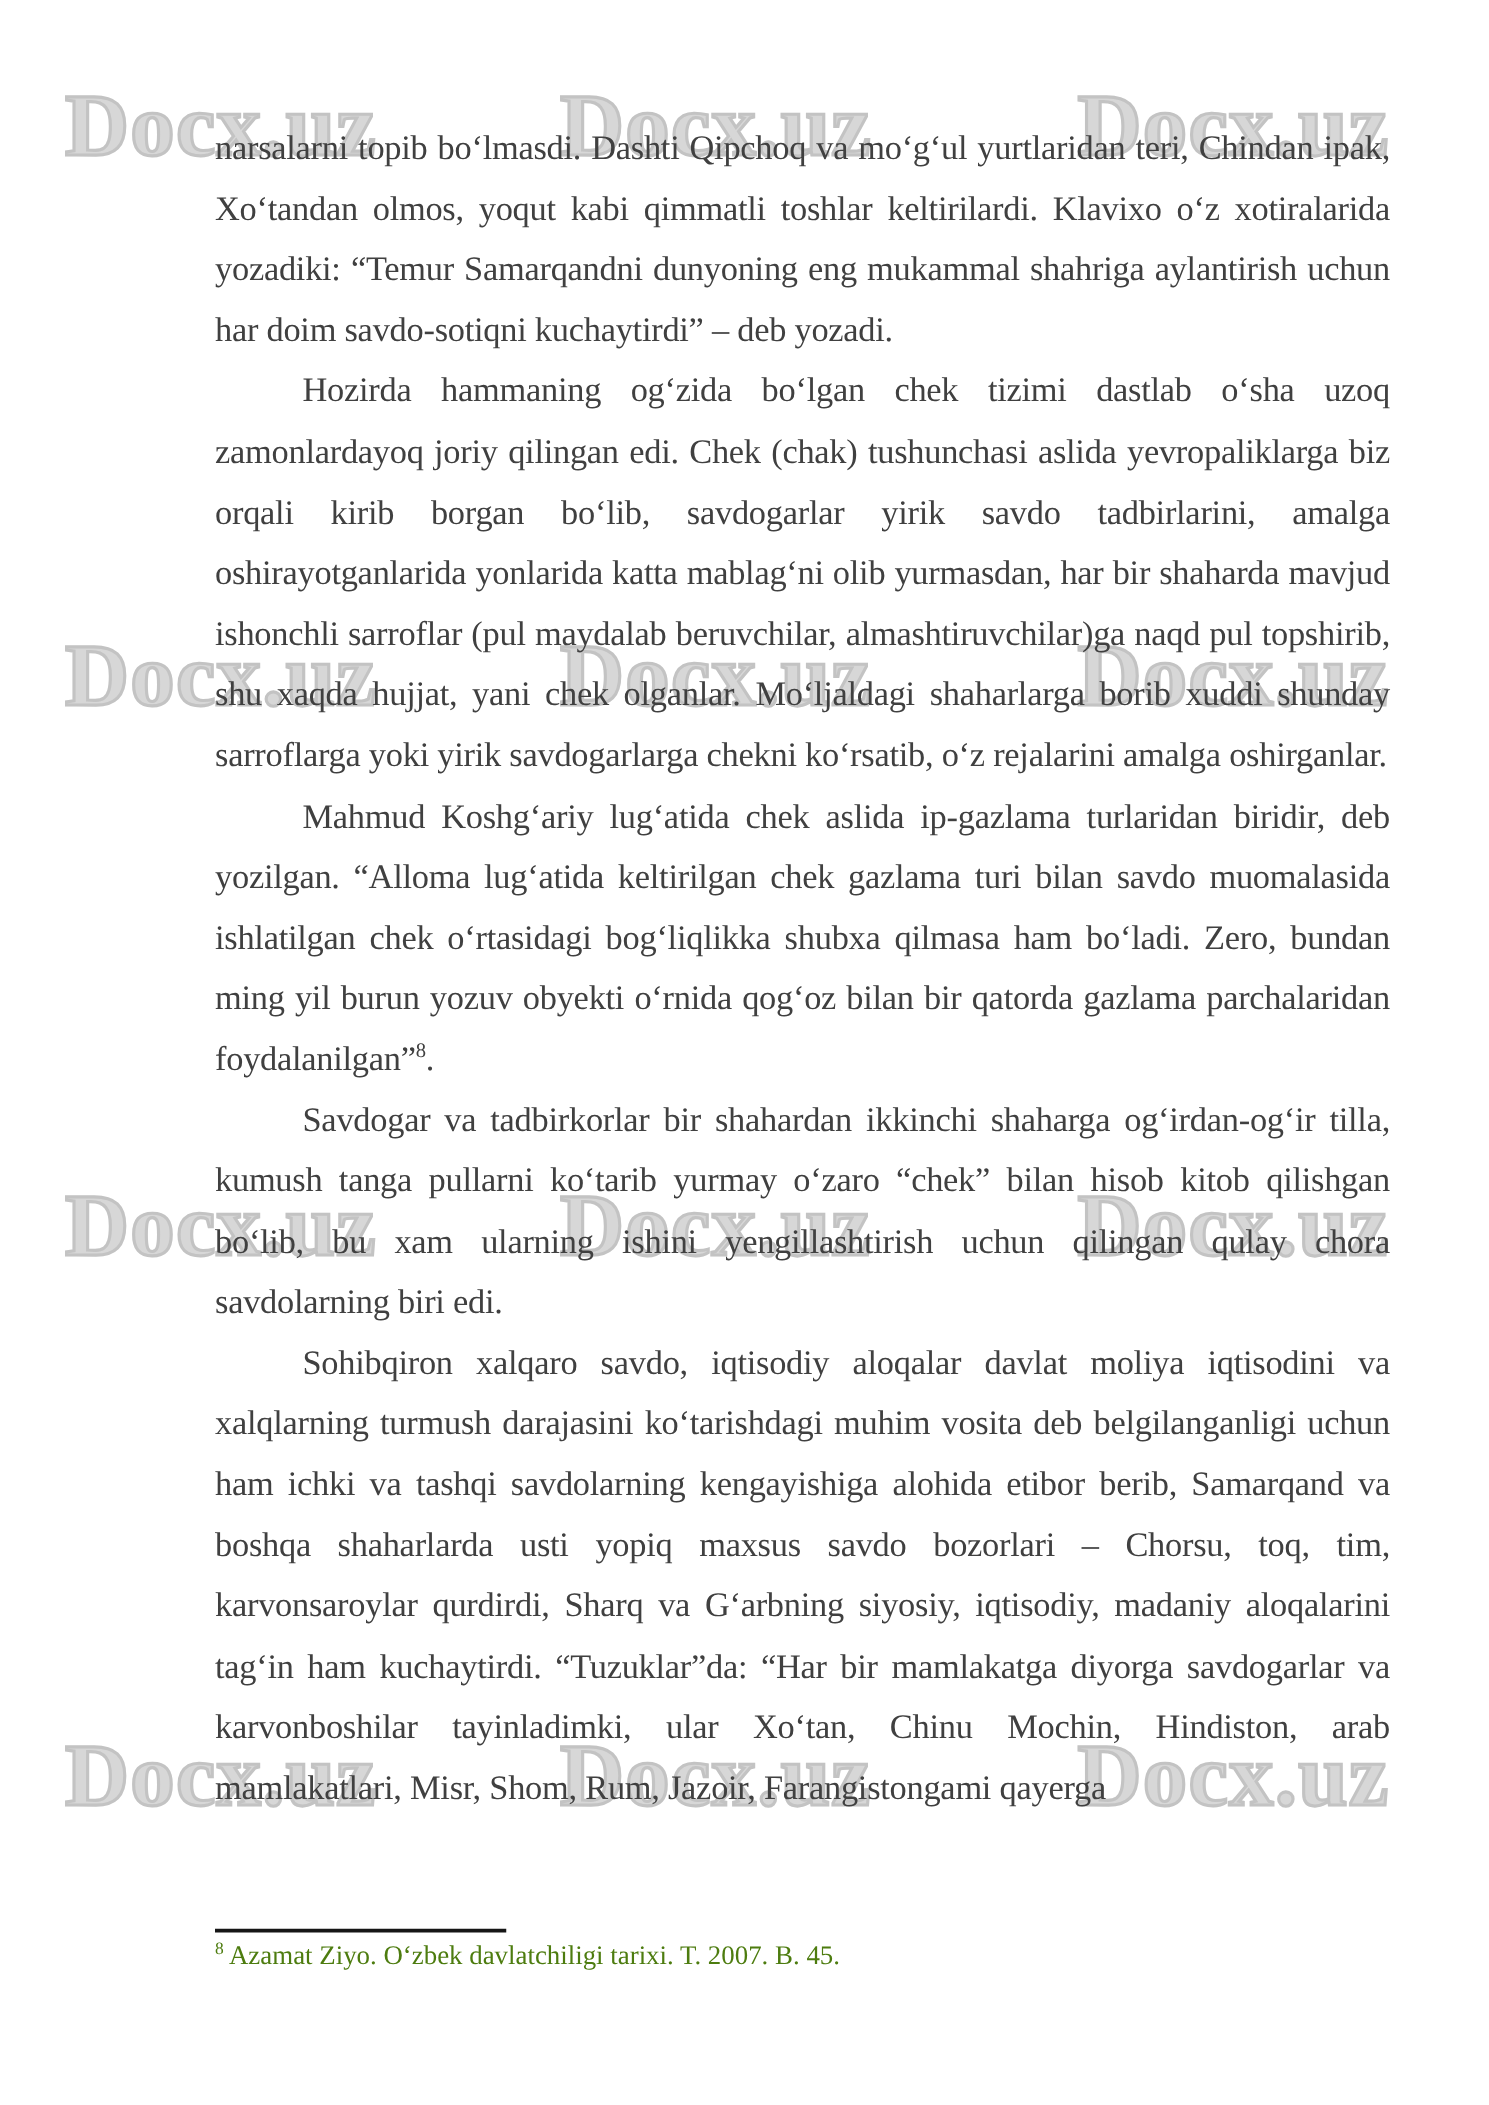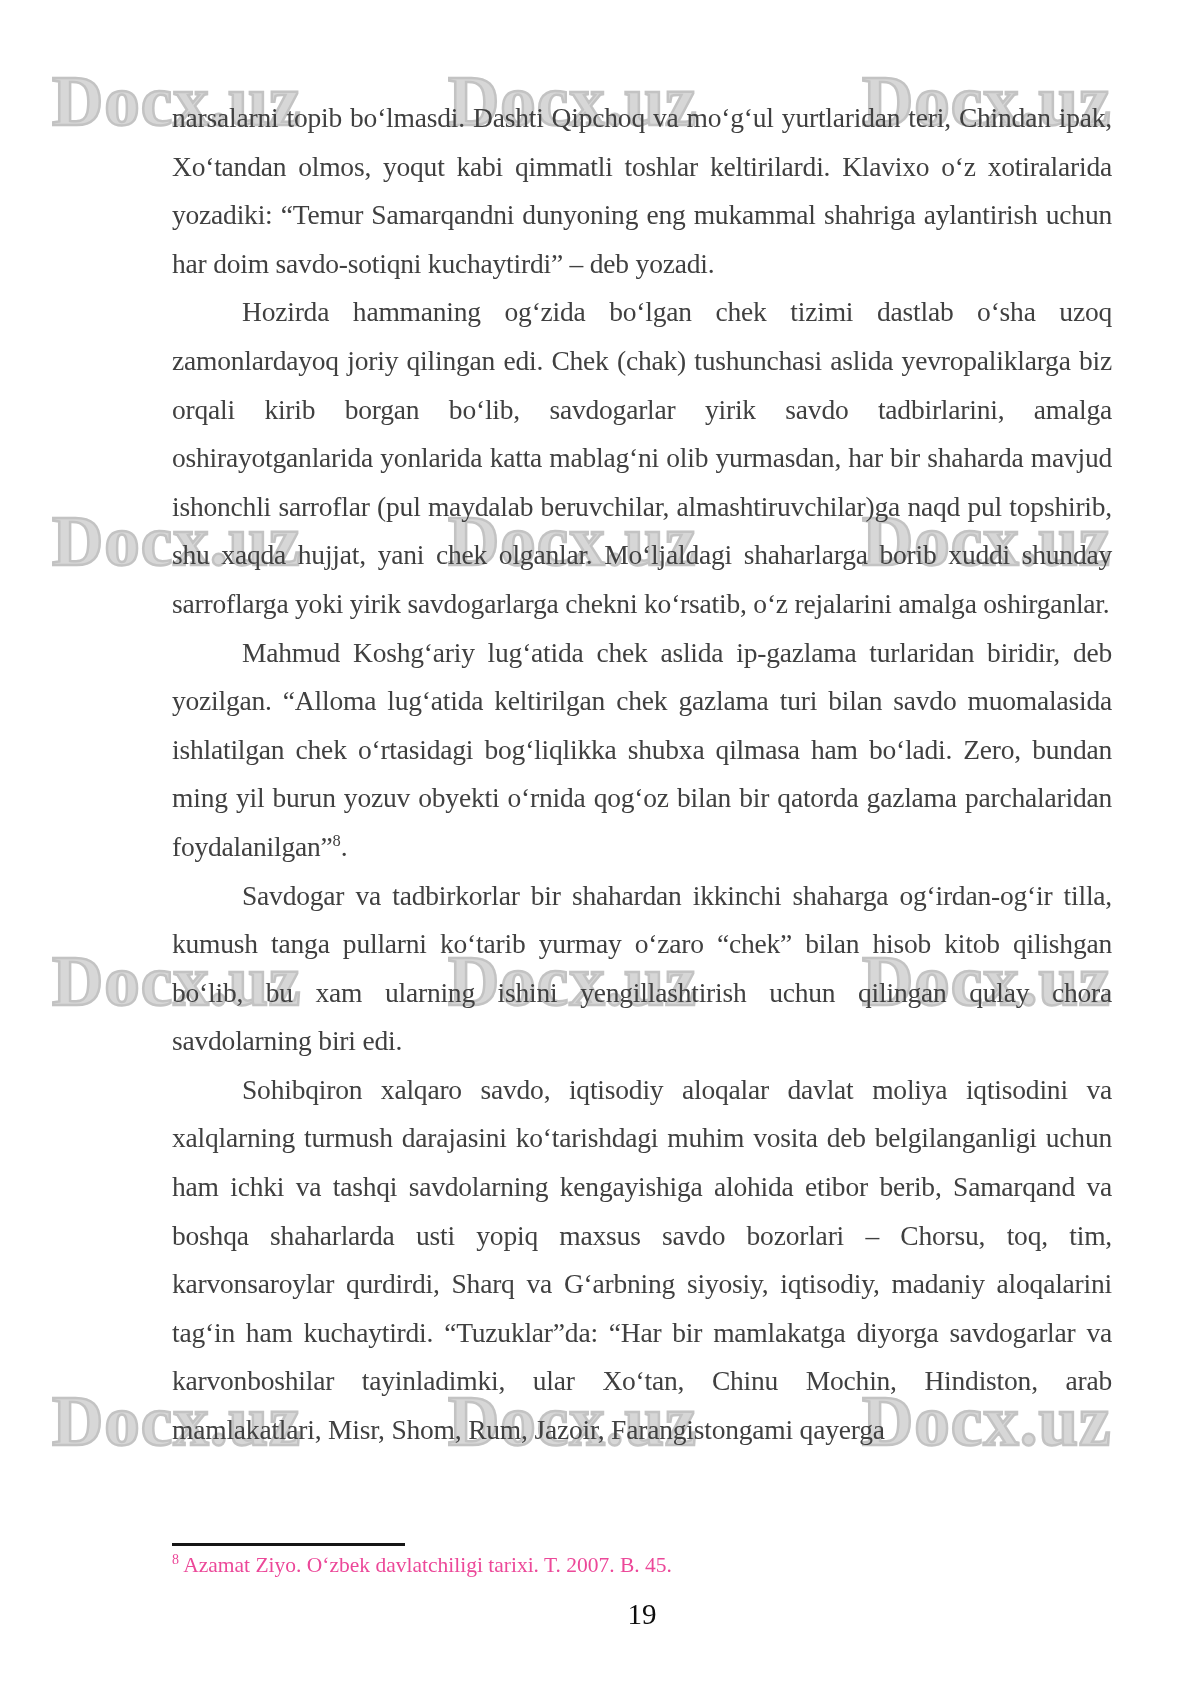--- a/index.html
+++ b/index.html
@@ -49,21 +49,21 @@
     height: 3px;
     background: #161616;
     z-index: 1;
   }
   .footnote {
     position: absolute;
     left: 172px;
     top: 1552px;
     width: 940px;
     font-size: 21.5px;
-    color: #ec4899;
+    color: #4d7c0f;
     z-index: 1;
   }
   .footnote sup { font-size: 65%; }
   .page-number {
     position: absolute;
     left: 172px;
     top: 1598px;
     width: 940px;
     text-align: center;
     font-size: 29px;
@@ -97,14 +97,13 @@
         <p class="body indent"><span>Mahmud Koshgʻariy lugʻatida chek aslida ip-gazlama turlaridan biridir, deb yozilgan. “Alloma lugʻatida keltirilgan chek gazlama turi bilan savdo muomalasida ishlatilgan chek oʻrtasidagi bogʻliqlikka shubxa qilmasa ham boʻladi. Zero, bundan ming yil burun yozuv obyekti oʻrnida qogʻoz bilan bir qatorda gazlama parchalaridan foydalanilgan”</span><sup>8</sup><span>.</span></p>
         <p class="body indent"><span>Savdogar va tadbirkorlar bir shahardan ikkinchi shaharga ogʻirdan-ogʻir tilla, kumush tanga pullarni koʻtarib yurmay oʻzaro “chek” bilan hisob kitob qilishgan boʻlib, bu xam ularning ishini yengillashtirish uchun qilingan qulay chora savdolarning biri edi.</span></p>
         <p class="body indent"><span>Sohibqiron xalqaro savdo, iqtisodiy aloqalar davlat moliya iqtisodini va xalqlarning turmush darajasini koʻtarishdagi muhim vosita deb belgilanganligi uchun ham ichki va tashqi savdolarning kengayishiga alohida etibor berib, Samarqand va boshqa shaharlarda usti yopiq maxsus savdo bozorlari – Chorsu, toq, tim, karvonsaroylar qurdirdi, Sharq va Gʻarbning siyosiy, iqtisodiy, madaniy aloqalarini tagʻin ham kuchaytirdi. “Tuzuklar”da: “Har bir mamlakatga diyorga savdogarlar va karvonboshilar tayinladimki, ular Xoʻtan, Chinu Mochin, Hindiston, arab mamlakatlari, Misr, Shom, Rum, Jazoir, Farangistongami qayerga</span></p>
       </div>
   </div>
 
   <div class="footnote-rule"></div>
 
   <div class="footnote"><sup>8</sup><span> Azamat Ziyo. Oʻzbek davlatchiligi tarixi. T. 2007. B. 45.</span></div>
 
-  <div class="page-number">19</div>
 </div>
 
 </body></html>

